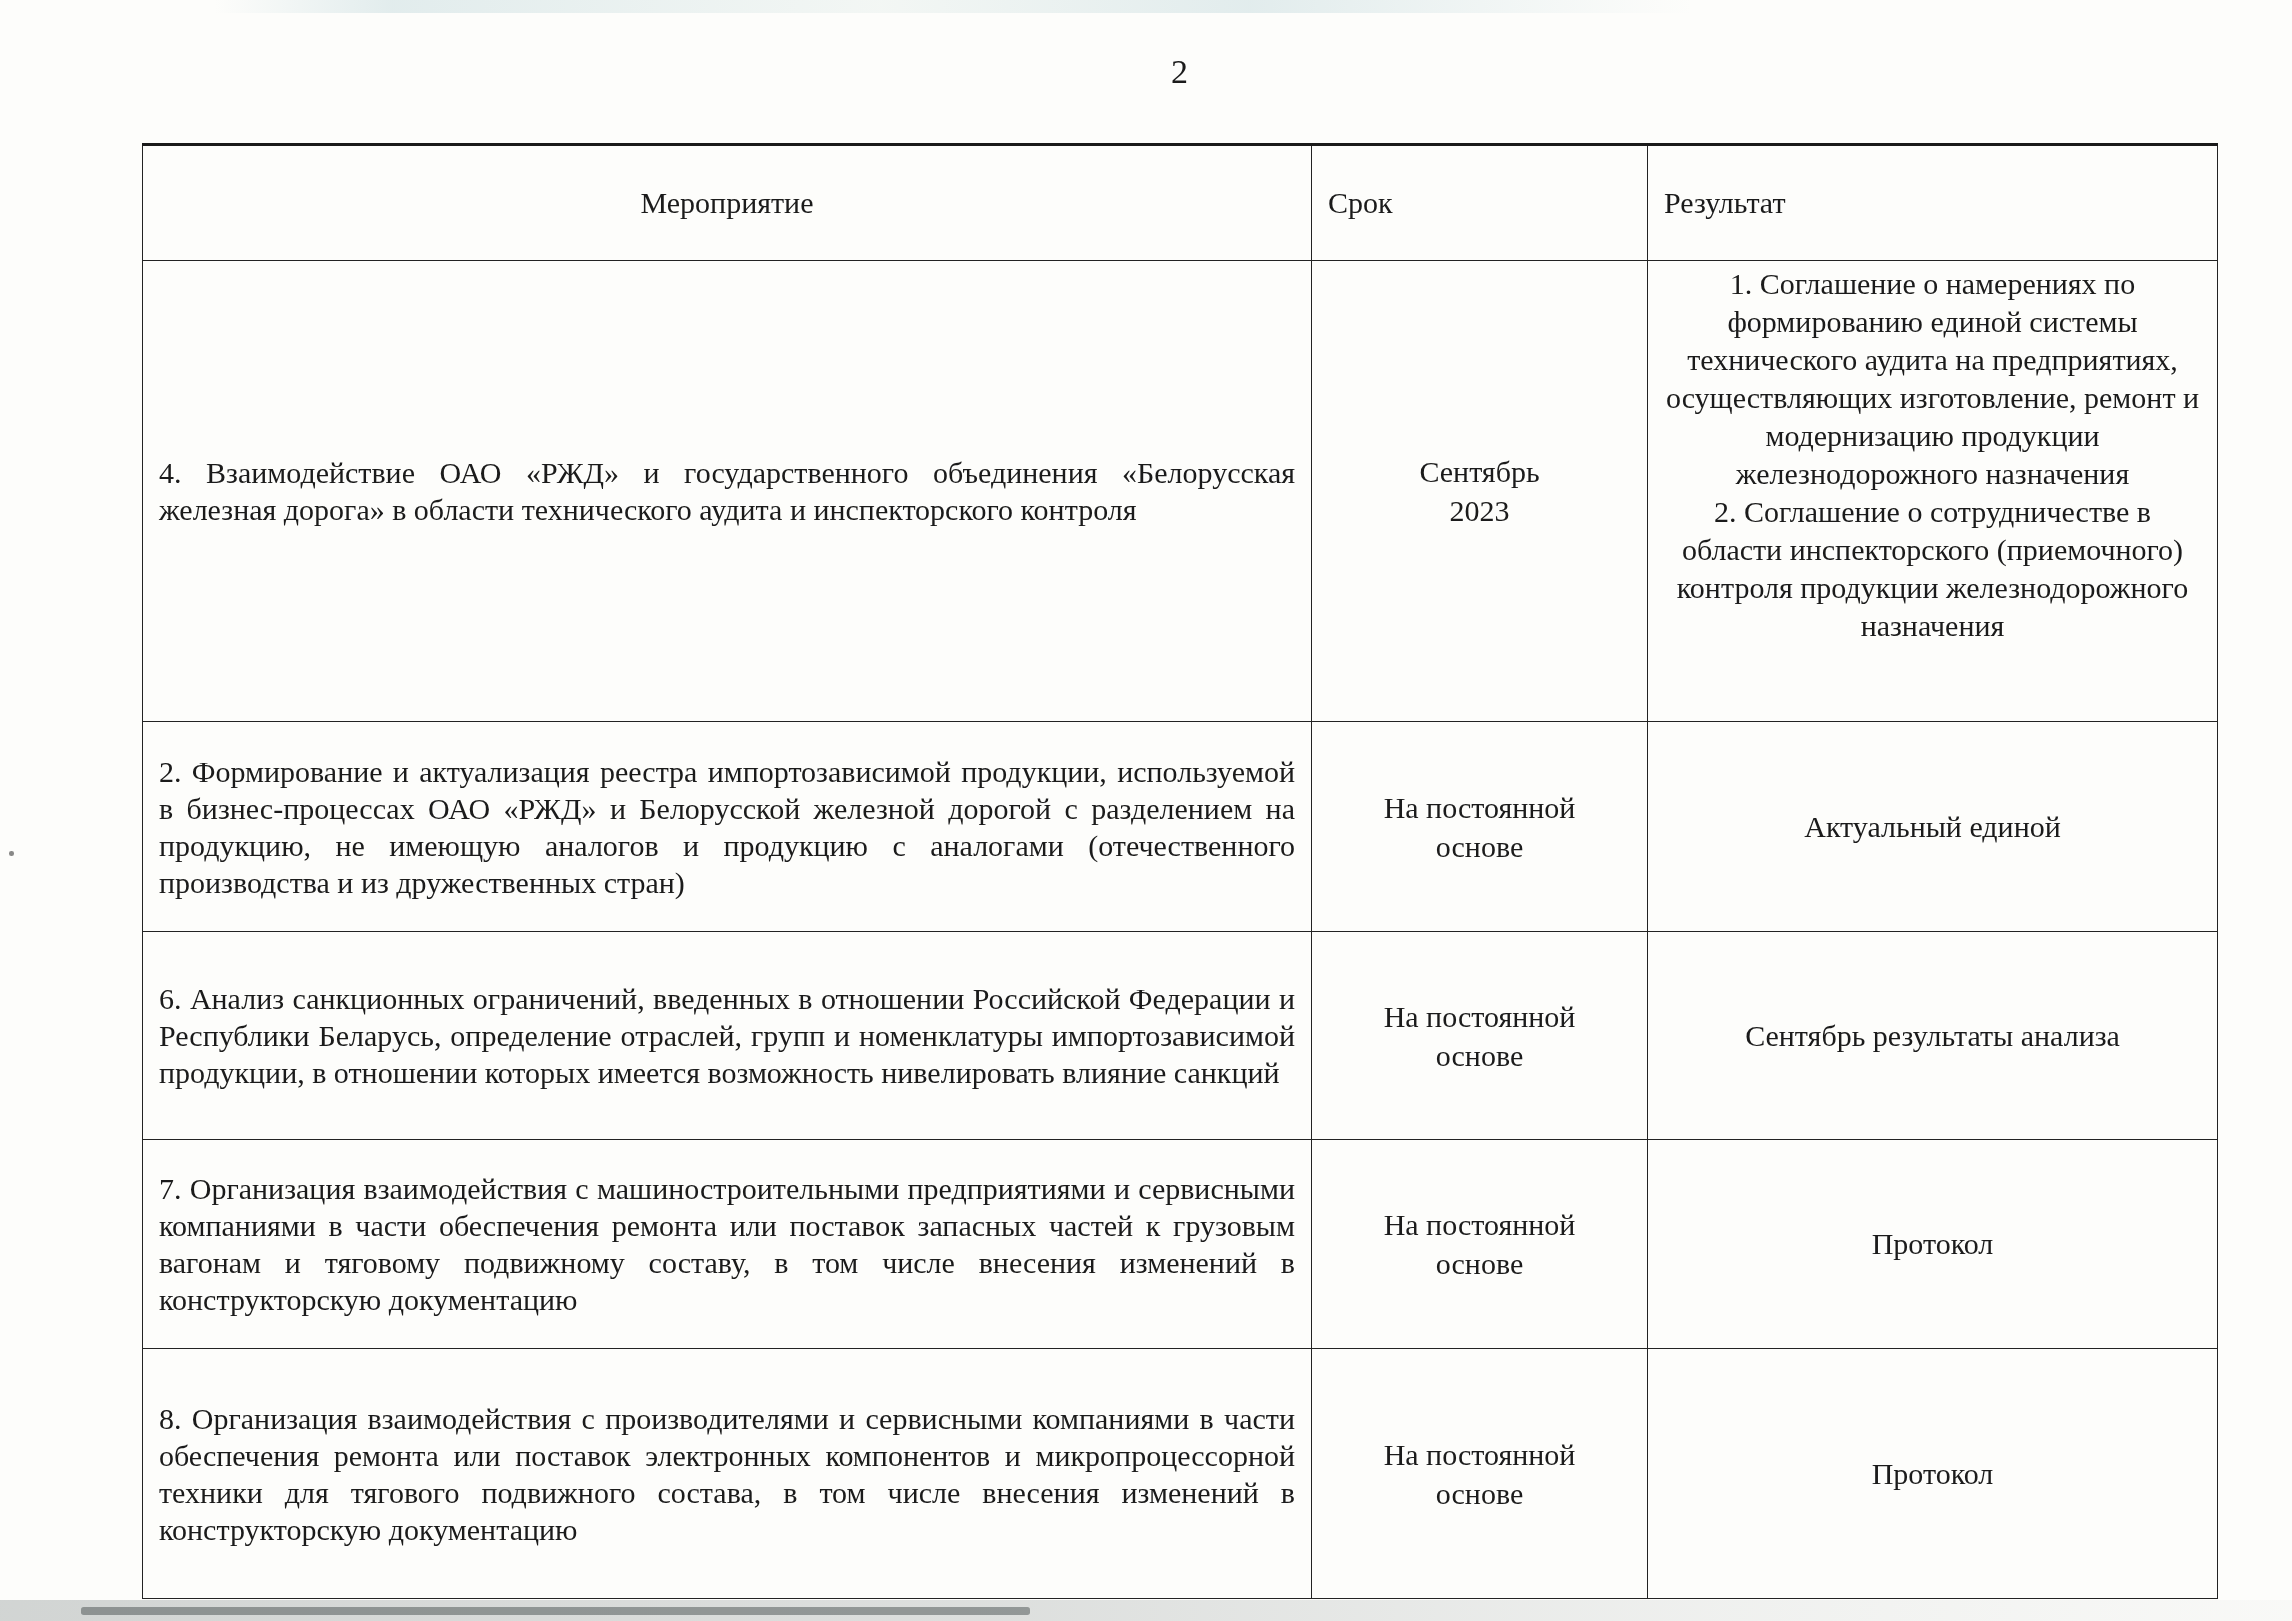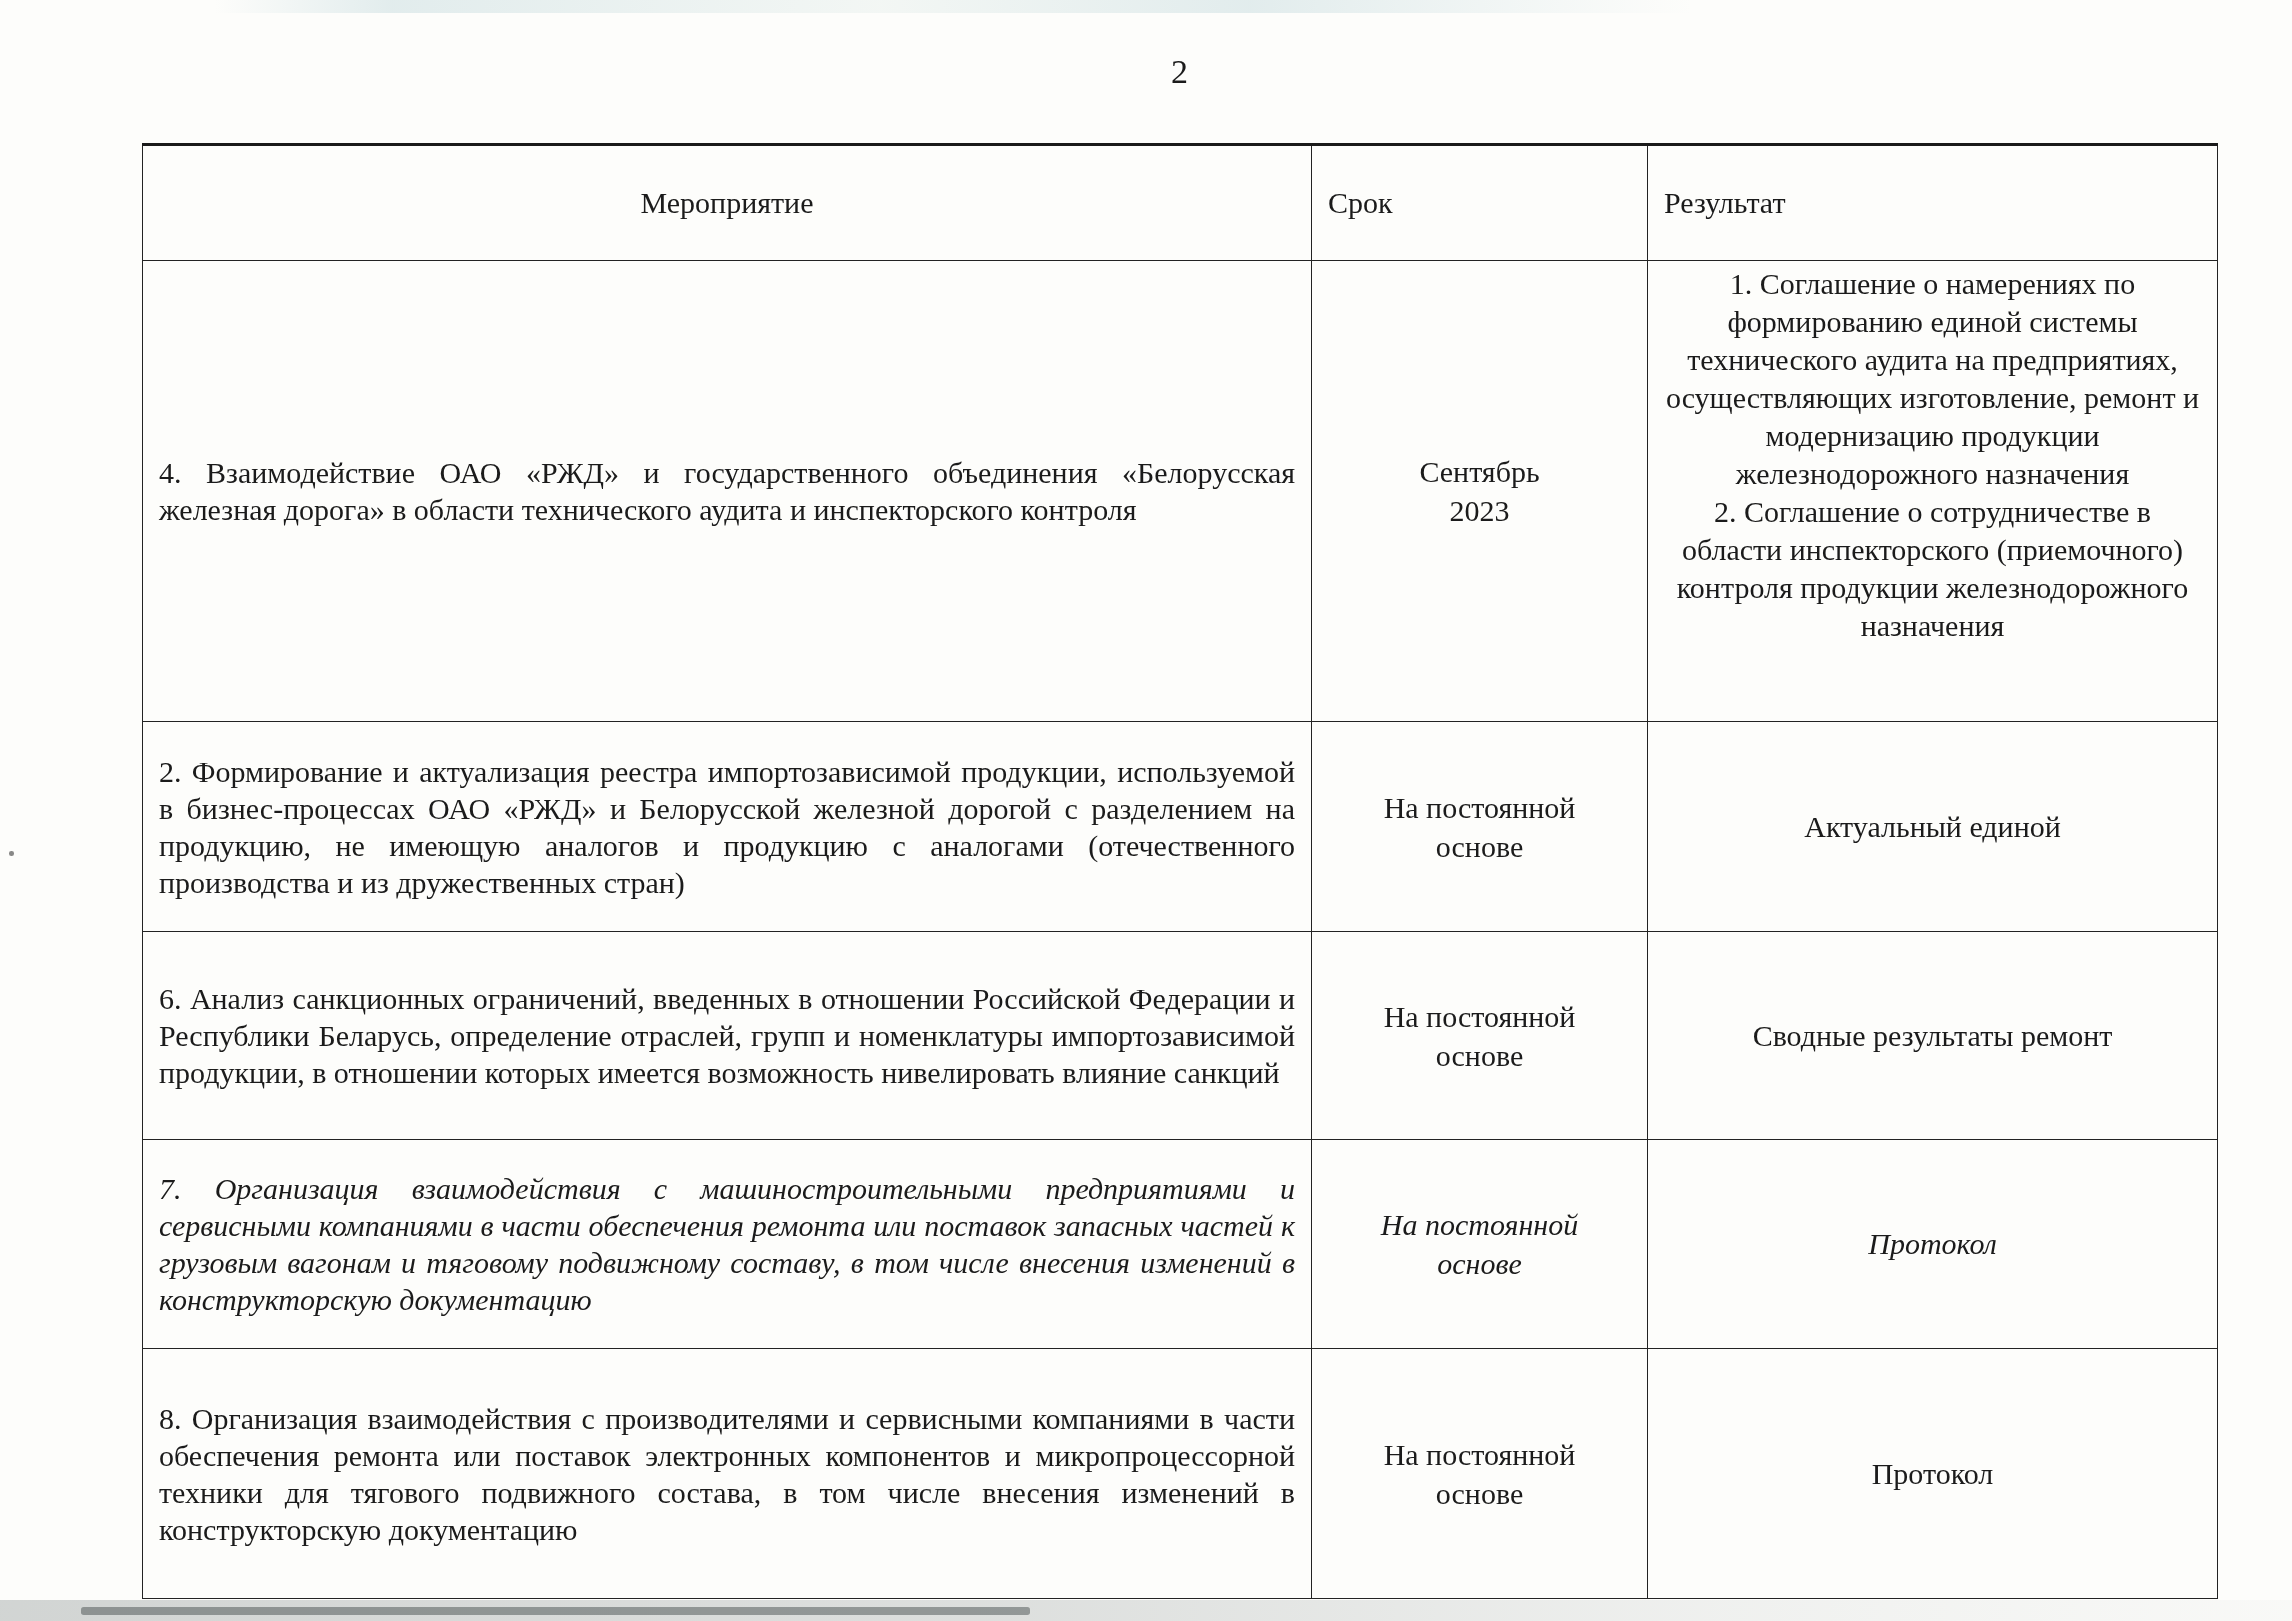--- a/index.html
+++ b/index.html
@@ -82,21 +82,21 @@
     padding: 16px;
     vertical-align: middle;
     font-weight: normal;
   }
   table.plan tr.head th { border-top: 3.6px solid #1a1a1a; }
 
   tr.head { height: 116px; }
   tr.r4 { height: 461px; }
   tr.r5 { height: 210px; }
   tr.r6 { height: 208px; }
-  tr.r7 { height: 209px; font-style: italic; }
+  tr.r7 { height: 209px; }
   tr.r8 { height: 250px; }
 
   th.h-activity { text-align: center; }
   th.h-term     { text-align: left; }
   th.h-result   { text-align: left; padding-left: 12.5px; margin-left: 12px; }
 
   td.activity {
     text-align: justify;
     padding: 5.4px 9px 5.4px 9px;
     line-height: 37px;
@@ -162,21 +162,21 @@
       </td>
       <td class="result">Актуальный единой</td>
     </tr>
 
     <tr class="r6">
       <td class="activity">6. Анализ санкционных ограничений, введенных в отношении Российской Федерации и Республики Беларусь, определение отраслей, групп и номенклатуры импортозависимой продукции, в отношении которых имеется возможность нивелировать влияние санкций</td>
       <td class="term">
         <span class="term-text">На постоянной
 основе</span>
       </td>
-      <td class="result">Сводные результаты ремонт</td>
+      <td class="result">Сентябрь результаты анализа</td>
     </tr>
 
     <tr class="r7">
       <td class="activity">7. Организация взаимодействия с машиностроительными предприятиями и сервисными компаниями в части обеспечения ремонта или поставок запасных частей к грузовым вагонам и тяговому подвижному составу, в том числе внесения изменений в конструкторскую документацию</td>
       <td class="term">
         <span class="term-text">На постоянной
 основе</span>
       </td>
       <td class="result">Протокол</td>
     </tr>

